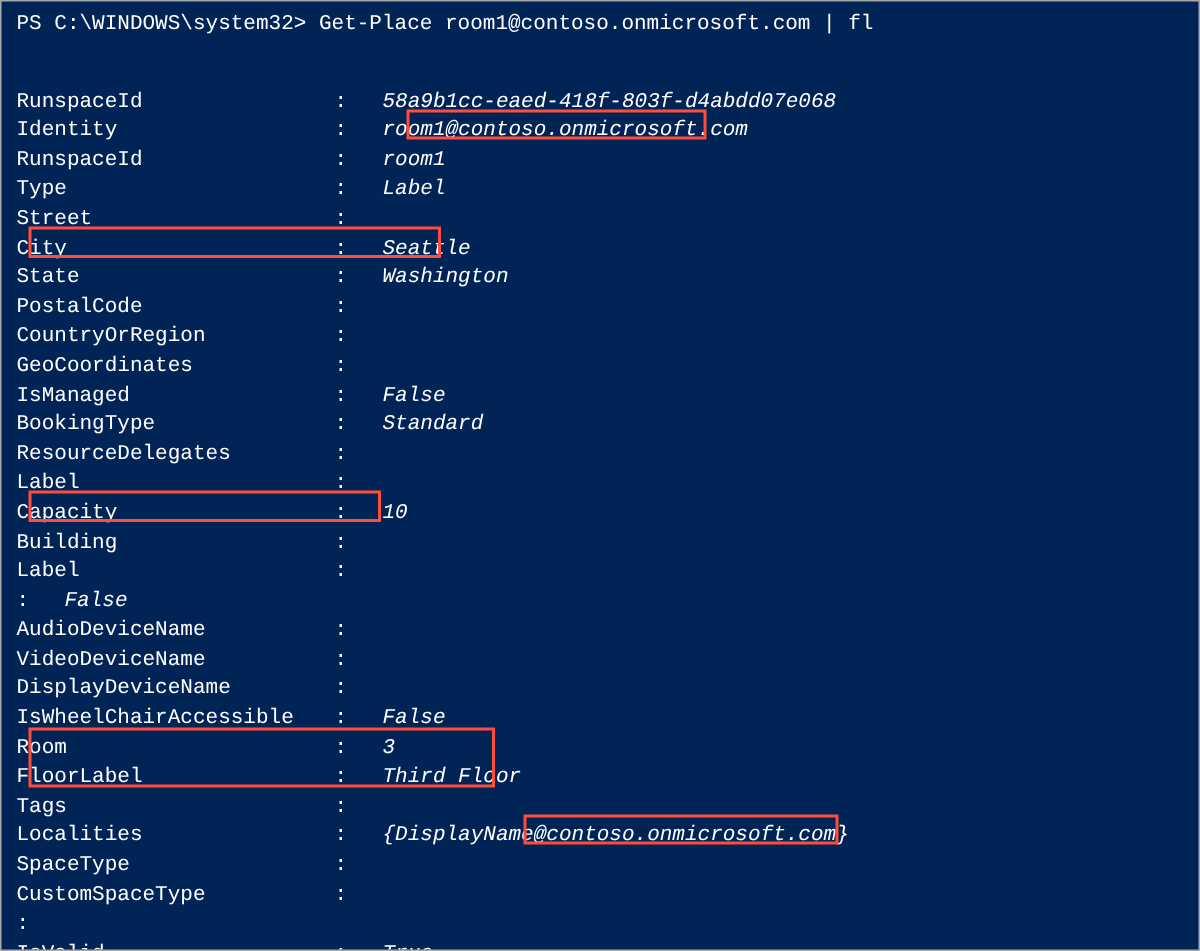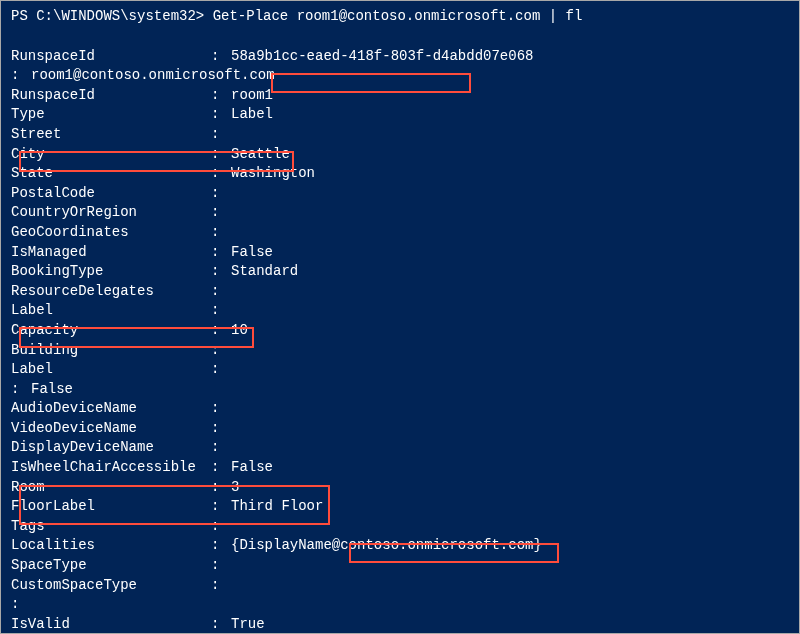--- a/index.html
+++ b/index.html
@@ -12,39 +12,41 @@
       color: #ffffff;
       font-family: Consolas, 'Courier New', monospace;
       font-size: 14px;
       padding: 6px 10px;
       width: 800px;
       height: 634px;
       line-height: 1.4;
       border: 1px solid #a8a8a8;
     }
     .prompt-line {
-      margin-bottom: 20px;
+      margin-bottom: 32px;
     }
     .prompt-prefix {
       color: #ffffff;
     }
     .row {
       display: flex;
       white-space: pre;
+      gap: 12px;
     }
     .key {
       width: 200px;
       display: inline-block;
     }
     .colon {
       width: 20px;
       display: inline-block;
     }
     .value {
       display: inline-block;
+      font-style: italic;
     }
     .highlight {
       position: absolute;
       border: 2px solid #ff4c3b;
       pointer-events: none;
     }
     .terminal-content {
       position: relative;
     }
   </style>
@@ -52,21 +54,21 @@
 <body>
 
 <div class="terminal-content">
 
   <div class="prompt-line">
     <span class="prompt-prefix">PS C:\WINDOWS\system32&gt;</span><span> Get-Place room1@contoso.onmicrosoft.com | fl</span>
   </div>
 
   <div id="rows-container">
       <div class="row"><span class="key">RunspaceId</span><span class="colon">: </span><span class="value">58a9b1cc-eaed-418f-803f-d4abdd07e068</span></div>
-      <div class="row"><span class="colon">: </span><span class="value">room1@contoso.onmicrosoft.com</span></div>
+      <div class="row"><span class="key">Identity</span><span class="colon">: </span><span class="value">room1@contoso.onmicrosoft.com</span></div>
       <div class="row"><span class="key">RunspaceId</span><span class="colon">: </span><span class="value">room1</span></div>
       <div class="row"><span class="key">Type</span><span class="colon">: </span><span class="value">Label</span></div>
       <div class="row"><span class="key">Street</span><span class="colon">: </span><span class="value"></span></div>
       <div class="row"><span class="key">City</span><span class="colon">: </span><span class="value">Seattle</span></div>
       <div class="row"><span class="key">State</span><span class="colon">: </span><span class="value">Washington</span></div>
       <div class="row"><span class="key">PostalCode</span><span class="colon">: </span><span class="value"></span></div>
       <div class="row"><span class="key">CountryOrRegion</span><span class="colon">: </span><span class="value"></span></div>
       <div class="row"><span class="key">GeoCoordinates</span><span class="colon">: </span><span class="value"></span></div>
       <div class="row"><span class="key">IsManaged</span><span class="colon">: </span><span class="value">False</span></div>
       <div class="row"><span class="key">BookingType</span><span class="colon">: </span><span class="value">Standard</span></div>

